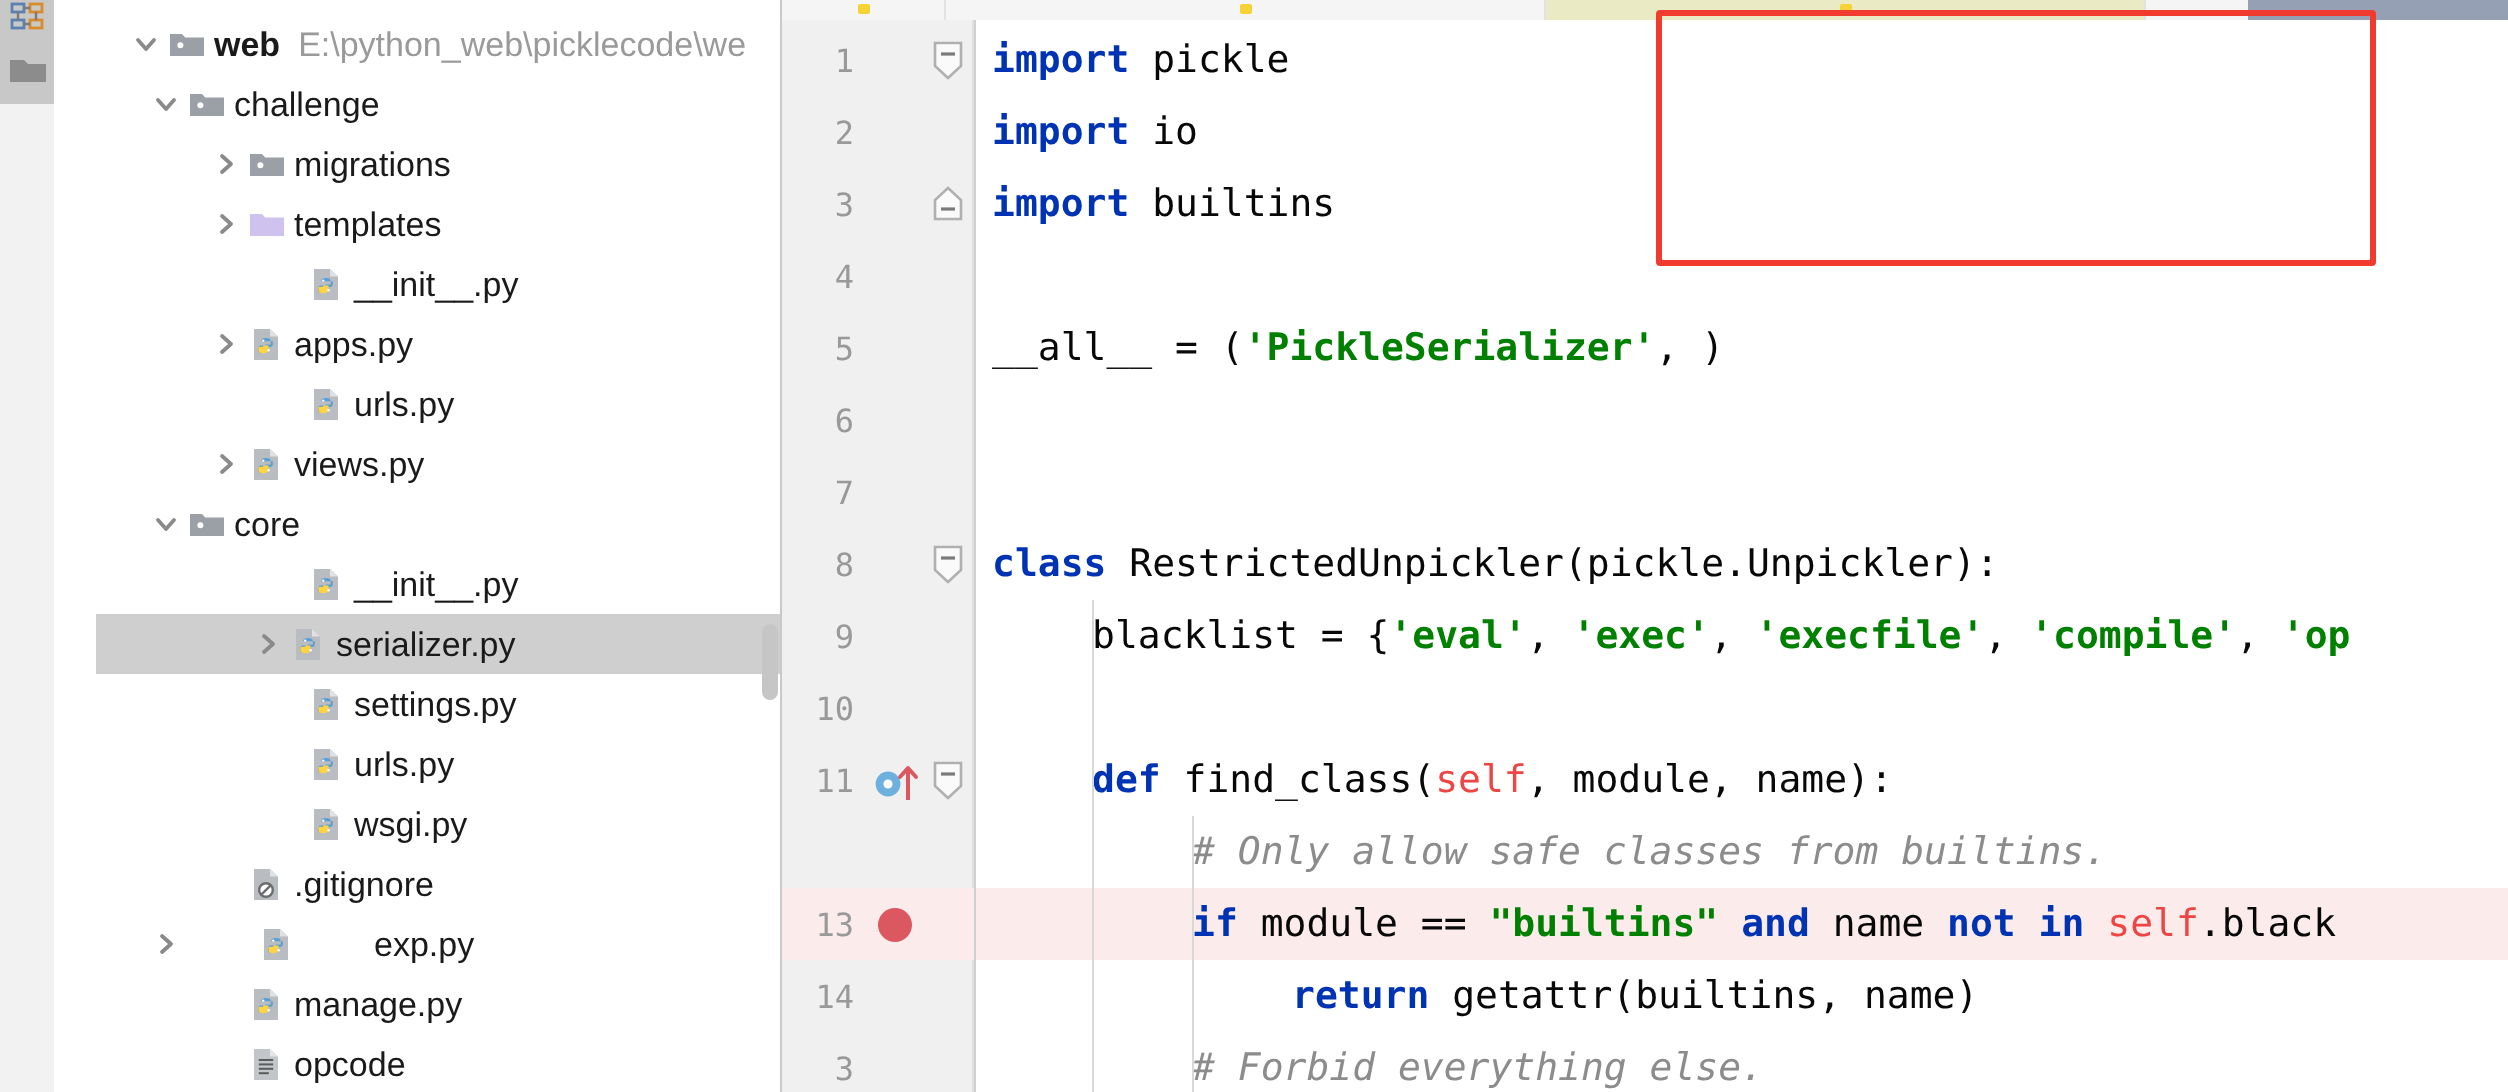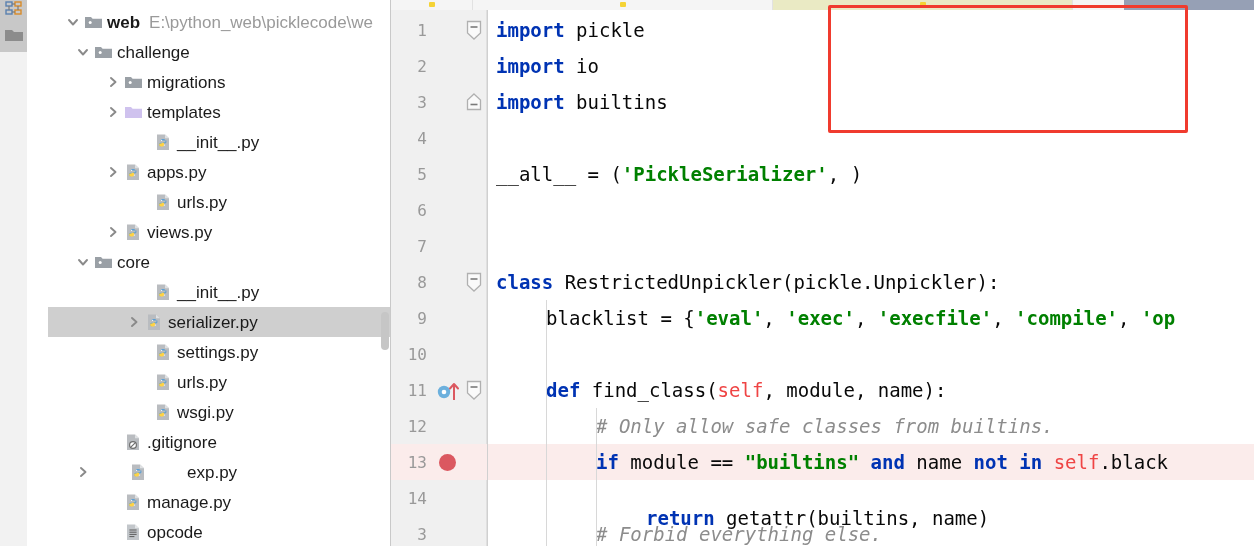--- a/index.html
+++ b/index.html
@@ -629,24 +629,20 @@
                 <circle cx="7" cy="12" r="2.3" fill="#ffffff"></circle>
                 <path d="M17 20 L17 5" stroke="#db5860" stroke-width="2"></path>
                 <path d="M13 8.5 L17 4 L21 8.5" fill="none" stroke="#db5860" stroke-width="2" stroke-linecap="round" stroke-linejoin="round"></path>
               </svg></span>
             <span class="fold"><svg width="18" height="22" viewBox="0 0 18 22">
                 <path d="M2.5 1.5 L15.5 1.5 L15.5 13 L9 19 L2.5 13 Z" fill="#fafafa" stroke="#b0b0b0" stroke-width="1.3"></path>
                 <line x1="5.5" y1="7" x2="12.5" y2="7" stroke="#7a7a7a" stroke-width="1.6"></line>
               </svg></span>
           </span>
         </div>
-        <div class="gutter-line" style="top: 398px;">
-          <span class="lnum">12</span>
-          <span class="gmark"></span>
-        </div>
         <div class="gutter-line" style="top: 434px; background: rgb(251, 236, 235);">
           <span class="lnum">13</span>
           <span class="gmark">
             <span class="breakpoint"></span>
           </span>
         </div>
         <div class="gutter-line" style="top: 470px;">
           <span class="lnum">14</span>
           <span class="gmark"></span>
         </div>
@@ -665,21 +661,21 @@
         <div class="code-line" style="top: 146px; left: 8px;"><span class="plain">__all__ = (</span><span class="str">'PickleSerializer'</span><span class="plain">, )</span></div>
         <div class="code-line" style="top: 182px; left: 8px;"></div>
         <div class="code-line" style="top: 218px; left: 8px;"></div>
         <div class="code-line" style="top: 254px; left: 8px;"><span class="kw">class</span><span class="plain"> RestrictedUnpickler(pickle.Unpickler):</span></div>
         <div class="code-line" style="top: 290px; left: 58px;"><span class="plain">blacklist = {</span><span class="str">'eval'</span><span class="plain">, </span><span class="str">'exec'</span><span class="plain">, </span><span class="str">'execfile'</span><span class="plain">, </span><span class="str">'compile'</span><span class="plain">, </span><span class="str">'op</span></div>
         <div class="code-line" style="top: 326px; left: 8px;"></div>
         <div class="code-line" style="top: 362px; left: 58px;"><span class="kw">def</span><span class="plain"> find_class(</span><span class="self">self</span><span class="plain">, module, name):</span></div>
         <div class="code-line" style="top: 398px; left: 108px;"><span class="cmt"># Only allow safe classes from builtins.</span></div>
         <div class="row-highlight" style="top: 434px;"></div>
         <div class="code-line" style="top: 434px; left: 108px;"><span class="kw">if</span><span class="plain"> module == </span><span class="str">"builtins"</span><span class="plain"> </span><span class="kw">and</span><span class="plain"> name </span><span class="kw">not in</span><span class="plain"> </span><span class="self">self</span><span class="plain">.black</span></div>
-        <div class="code-line" style="top: 490px; left: 158px;"><span class="kw">return</span><span class="plain"> getattr(builtins, name)</span></div>
+        <div class="code-line" style="top: 470px; left: 158px;"><span class="kw">return</span><span class="plain"> getattr(builtins, name)</span></div>
         <div class="code-line" style="top: 506px; left: 108px;"><span class="cmt"># Forbid everything else.</span></div>
         <div class="indent-guide" style="left: 58px; top: 290px; height: 252px;"></div>
         <div class="indent-guide" style="left: 108px; top: 398px; height: 144px;"></div>
       </div>
 
     <div id="annotation"></div>
   </div>
 </div>
 
 </body></html>

